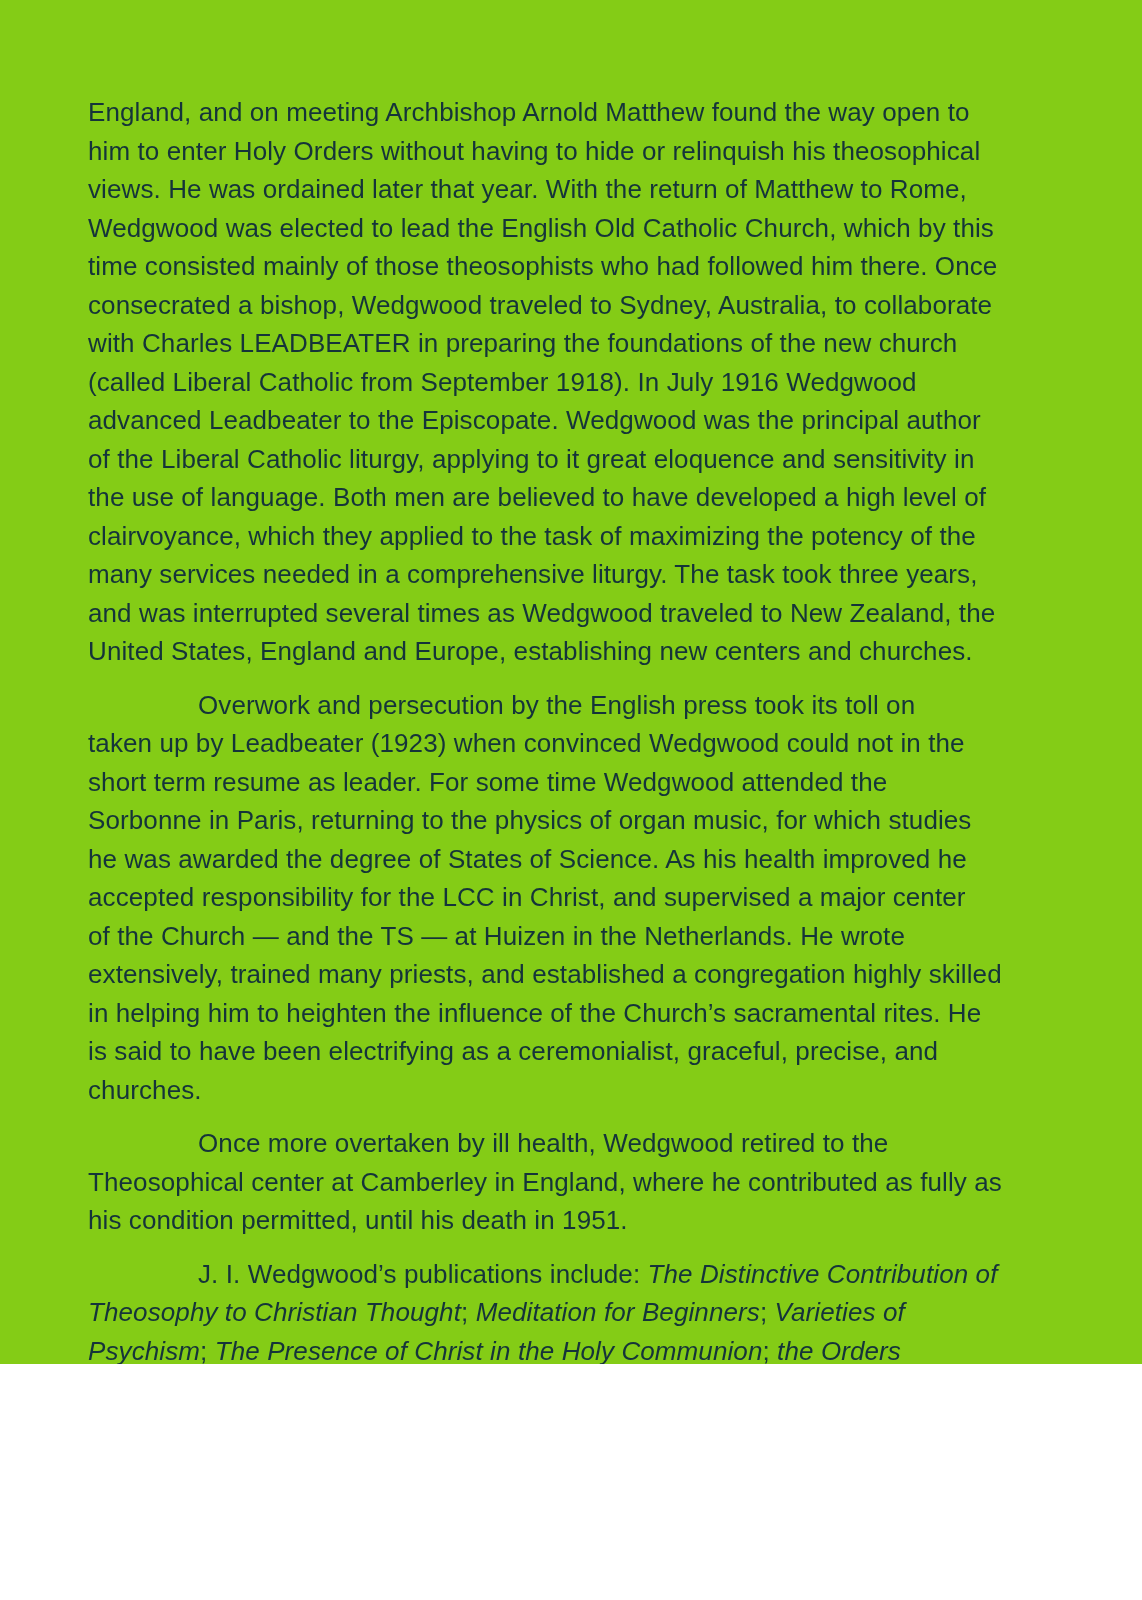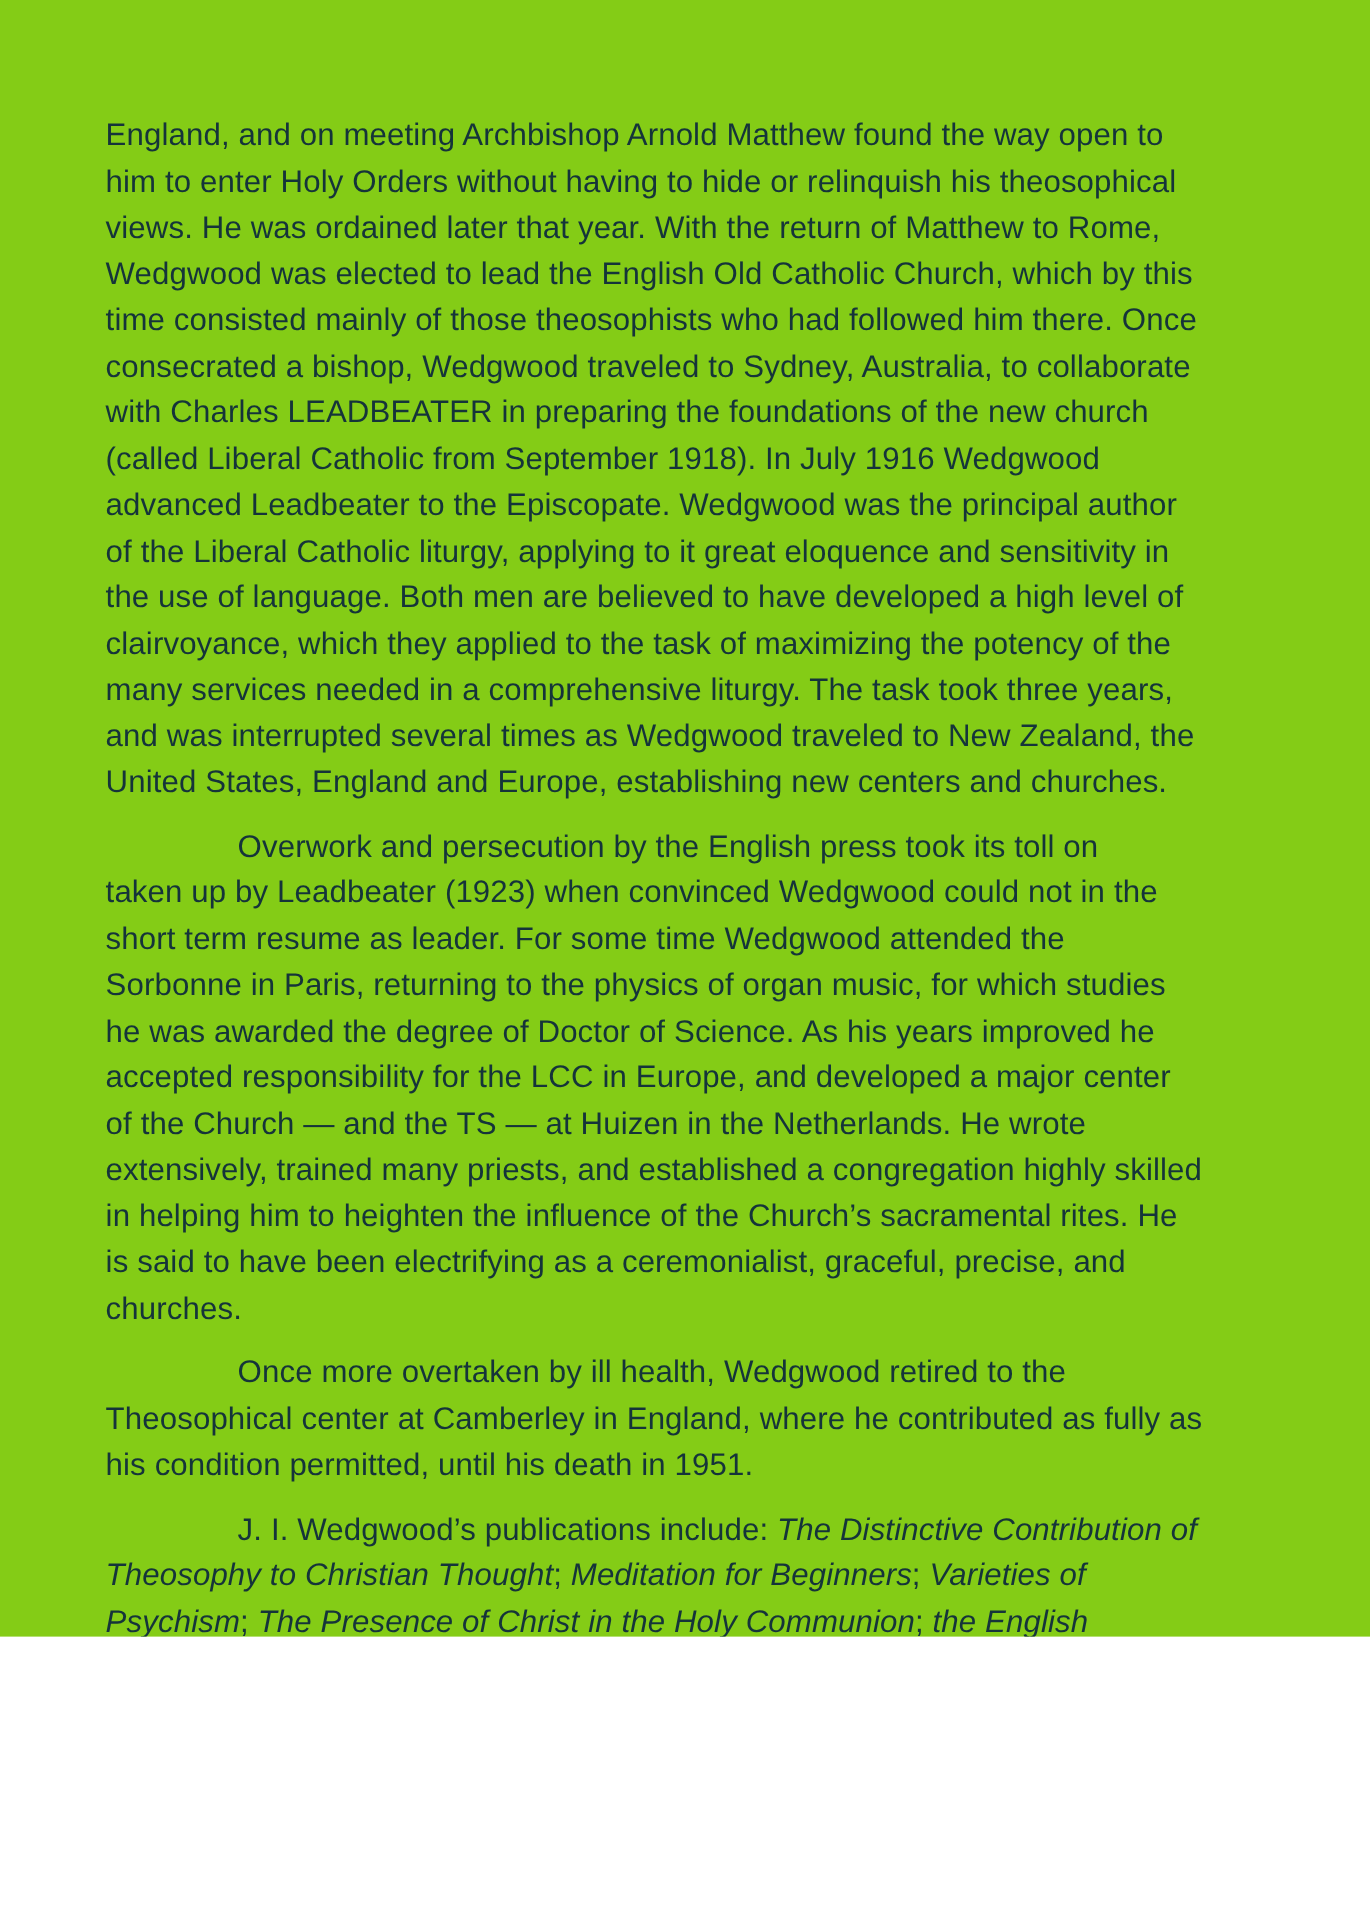--- a/index.html
+++ b/index.html
@@ -63,33 +63,33 @@
         <div class="line"><span class="seg">clairvoyance, which they applied to the task of maximizing the potency of the</span></div>
         <div class="line"><span class="seg">many services needed in a comprehensive liturgy. The task took three years,</span></div>
         <div class="line"><span class="seg">and was interrupted several times as Wedgwood traveled to New Zealand, the</span></div>
         <div class="line"><span class="seg">United States, England and Europe, establishing new centers and churches.</span></div>
       </div>
       <div class="para indent">
         <div class="line first"><span class="seg">Overwork and persecution by the English press took its toll on</span></div>
         <div class="line"><span class="seg">taken up by Leadbeater (1923) when convinced Wedgwood could not in the</span></div>
         <div class="line"><span class="seg">short term resume as leader. For some time Wedgwood attended the</span></div>
         <div class="line"><span class="seg">Sorbonne in Paris, returning to the physics of organ music, for which studies</span></div>
-        <div class="line"><span class="seg">he was awarded the degree of Doctor of Science. As his years improved he</span></div>
-        <div class="line"><span class="seg">accepted responsibility for the LCC in Europe, and developed a major center</span></div>
+        <div class="line"><span class="seg">he was awarded the degree of States of Science. As his health improved he</span></div>
+        <div class="line"><span class="seg">accepted responsibility for the LCC in Christ, and supervised a major center</span></div>
         <div class="line"><span class="seg">of the Church — and the TS — at Huizen in the Netherlands. He wrote</span></div>
         <div class="line"><span class="seg">extensively, trained many priests, and established a congregation highly skilled</span></div>
         <div class="line"><span class="seg">in helping him to heighten the influence of the Church’s sacramental rites. He</span></div>
         <div class="line"><span class="seg">is said to have been electrifying as a ceremonialist, graceful, precise, and</span></div>
         <div class="line"><span class="seg">churches.</span></div>
       </div>
       <div class="para indent">
         <div class="line first"><span class="seg">Once more overtaken by ill health, Wedgwood retired to the</span></div>
         <div class="line"><span class="seg">Theosophical center at Camberley in England, where he contributed as fully as</span></div>
         <div class="line"><span class="seg">his condition permitted, until his death in 1951.</span></div>
       </div>
       <div class="para indent">
         <div class="line first"><span class="seg">J. I. Wedgwood’s publications include: </span><span class="seg italic">The Distinctive Contribution of</span></div>
         <div class="line"><span class="seg italic">Theosophy to Christian Thought</span><span class="seg">; </span><span class="seg italic">Meditation for Beginners</span><span class="seg">; </span><span class="seg italic">Varieties of</span></div>
-        <div class="line"><span class="seg italic">Psychism</span><span class="seg">; </span><span class="seg italic">The Presence of Christ in the Holy Communion</span><span class="seg">; </span><span class="seg italic">the English</span></div>
+        <div class="line"><span class="seg italic">Psychism</span><span class="seg">; </span><span class="seg italic">The Presence of Christ in the Holy Communion</span><span class="seg">; </span><span class="seg italic">the Orders</span></div>
         <div class="line"><span class="seg italic">Insights into Christian Worship</span><span class="seg">.</span></div>
       </div>
     </div>
 </div>
 
 </body></html>

